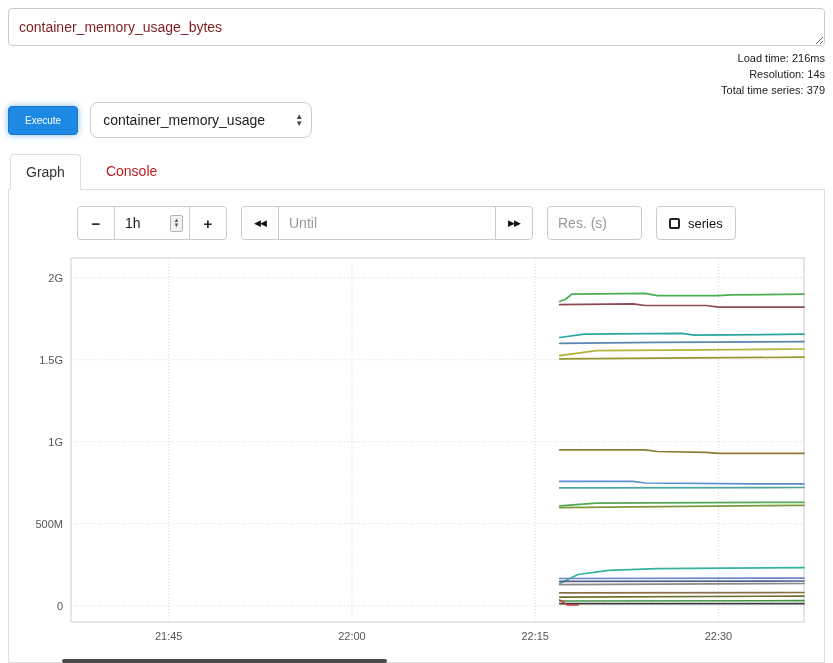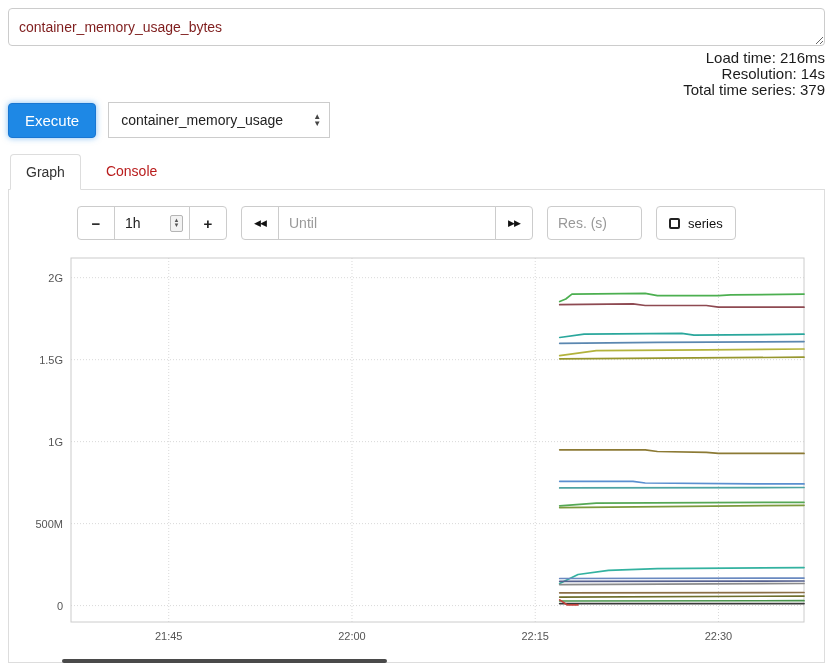--- a/index.html
+++ b/index.html
@@ -7,30 +7,30 @@
     margin: 0; width: 833px; height: 663px; overflow: hidden;
     background: #fff; color: #333; position: relative;
     font-family: "Liberation Sans", sans-serif;
   }
   .page { padding: 8px 8px 0; }
   .expr {
     width: 100%; height: 38px; border: 1px solid #ccc; border-radius: 4px;
     padding: 9px 10px; font-size: 14px; line-height: 18px; color: #7f1d1d;
     font-family: "Liberation Sans", sans-serif; resize: both; outline: none; display: block;
   }
-  .stats { margin-top: 4px; text-align: right; font-size: 15px; color: #1c1c1c; line-height: 16px; }
+  .stats { margin-top: 4px; text-align: right; font-size: 11px; color: #1c1c1c; line-height: 16px; }
   .exec-row { margin-top: 4px; display: flex; align-items: center; gap: 12px; }
   .btn-execute {
-    background: #1e88e5; border: 1px solid #1976d2; color: #fff; font-size: 15px;
+    background: #1e88e5; border: 1px solid #1976d2; color: #fff; font-size: 10px;
     padding: 8px 16px; border-radius: 4px; cursor: pointer;
     box-shadow: 0 0 6px rgba(30,136,229,.55); font-family: inherit;
   }
   .metric-select {
     display: flex; align-items: center; justify-content: space-between; gap: 6px;
-    border: 1px solid #ccc; border-radius: 0; height: 36px; width: 222px;
+    border: 1px solid #ccc; border-radius: 8px; height: 36px; width: 222px;
     padding: 0 8px 0 12px; background: #fff; cursor: pointer;
   }
   .metric-label { font-size: 14px; color: #222; white-space: nowrap; overflow: hidden; max-width: 180px; }
   .arrows { display: flex; flex-direction: column; font-size: 8px; line-height: 7px; color: #444; }
   .tabs { margin-top: 16px; display: flex; border-bottom: 1px solid #ddd; padding-left: 2px; gap: 10px; }
   .tab { font-size: 14px; padding: 9px 15px; cursor: pointer; }
   .tab.active {
     border: 1px solid #ddd; border-bottom: 1px solid #fff; border-radius: 4px 4px 0 0;
     margin-bottom: -1px; background: #fff; color: #333;
   }

